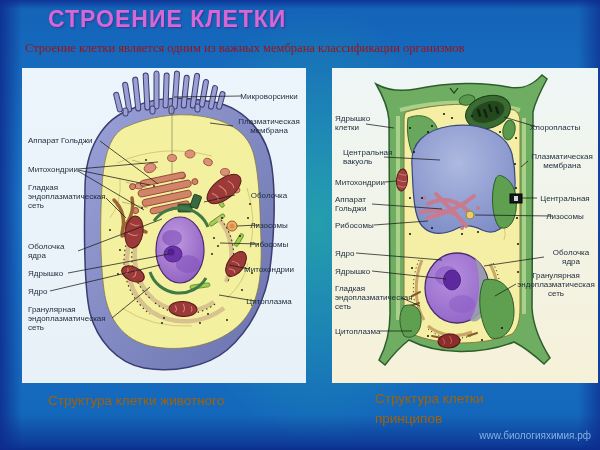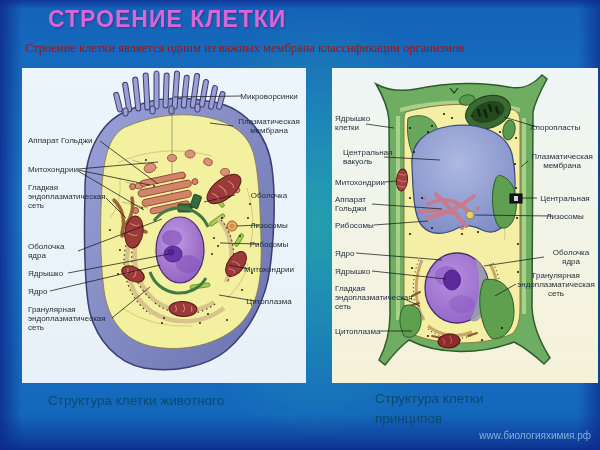--- a/index.html
+++ b/index.html
@@ -20,21 +20,21 @@
     position:absolute;left:25px;top:41px;width:560px;
     font-family:"Liberation Serif",serif;font-size:12.5px;color:#9c1414;
   }
   .panel{position:absolute;top:68px;height:315px;}
   .panel.animal{left:22px;width:284px;background:linear-gradient(180deg,#edf5fc,#e7f1f7);}
   .panel.plant{left:332px;width:266px;background:linear-gradient(180deg,#eef6f6,#f6f1d8);}
   .panel svg{position:absolute;left:0;top:0;}
   .lbl{position:absolute;font-size:8px;line-height:1.15;color:#1c2a3a;}
   .lbl.r{text-align:center;}
   .caption{
-    position:absolute;font-size:13.5px;line-height:1.5;color:#0c4a6e;
+    position:absolute;font-size:13.5px;line-height:1.5;color:#a16207;
   }
   .footer{
     position:absolute;right:9px;top:430px;font-size:10px;color:#86b2e0;
   }
 </style>
 </head>
 <body>
 
 <div class="title">СТРОЕНИЕ КЛЕТКИ</div>
 <div class="subtitle">Строение клетки является одним из важных мембрана классификации организмов</div>

